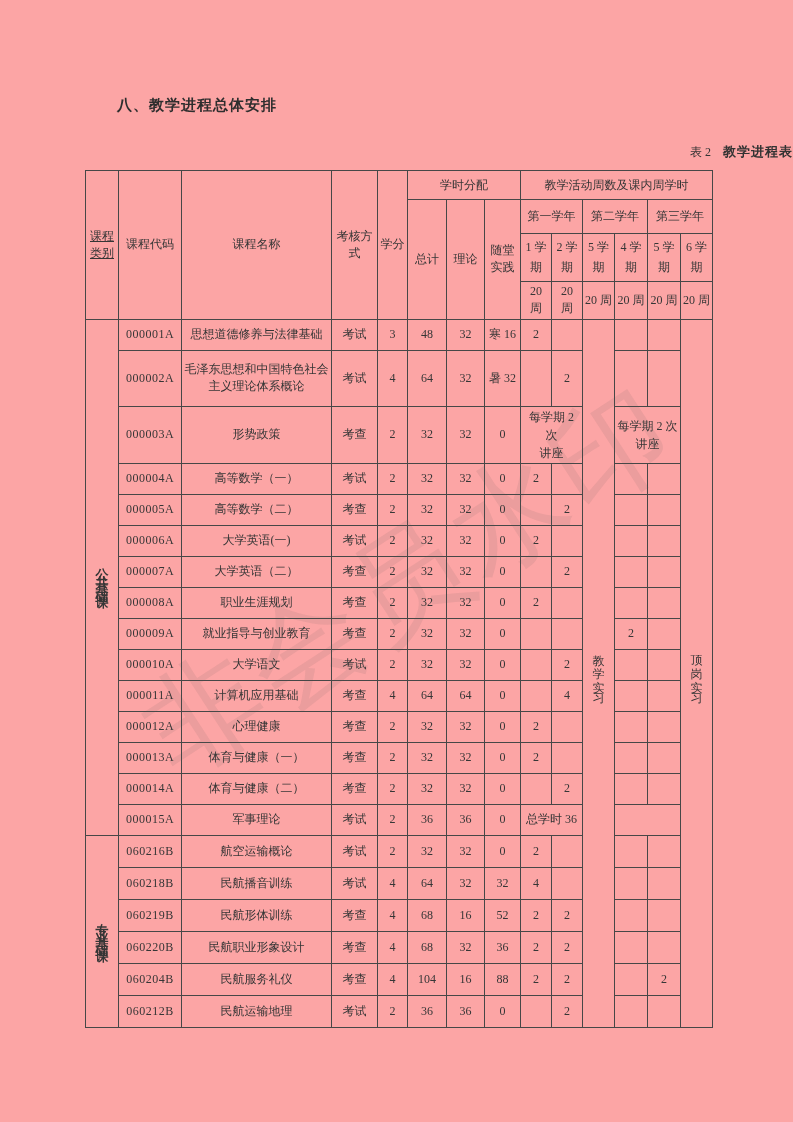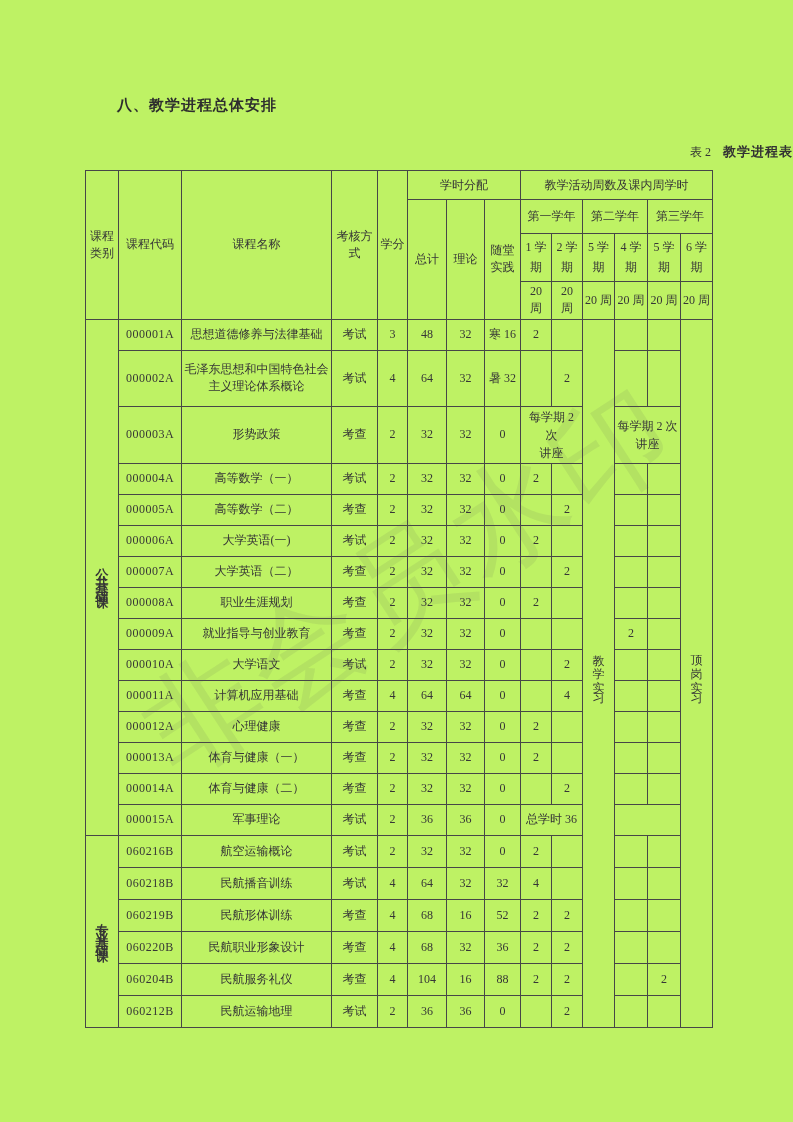--- a/index.html
+++ b/index.html
@@ -1,21 +1,21 @@
 <!DOCTYPE html>
 <html><head>
 <meta charset="utf-8">
 <style>
   * { box-sizing: border-box; }
   html,body { margin:0; padding:0; background:#e8e8e8; }
   .page {
     position: relative;
     width: 793px; height: 1122px;
     margin: 0 auto;
-    background: #bef264;
+    background: #fca5a5;
     font-family: "Liberation Serif", "DejaVu Serif", serif;
     color: #363636;
     overflow: hidden;
   }
   .heading {
     position: absolute; left: 117px; top: 96px;
     font-size: 15px; font-weight: bold; color: #2e2e2e;
     letter-spacing: 1px;
   }
   .caption {
@@ -39,21 +39,21 @@
   }
   tr.hr1 { height: 29px; }
   tr.hr2 { height: 34px; }
   tr.hr3 { height: 48px; }
   tr.hr4 { height: 30px; }
   tr.r   { height: 31px; }
   tr.r-tall { height: 56px; }
   tr.r-med  { height: 42px; }
   tr.r2  { height: 32px; }
 
-  .th-category { padding: 1px 4px; }
+  .th-category { padding: 1px 4px; text-decoration: underline; }
   .th-method   { padding: 1px 9px; }
   .th-practice { padding: 1px 5px; }
   .th-sem      { padding: 1px 3px; line-height: 1.6; }
   .th-weeks    { padding: 1px 4px; line-height: 1.45; }
   .name-cell   { text-align: left; padding: 1px 1px 1px 3px; }
   .code-cell   { letter-spacing: 0.5px; }
   .note-cell   { padding: 1px 0; white-space: pre-line; font-size: 11.5px; line-height: 1.5; }
   .hours-note-cell { padding: 1px 0; font-size: 11.5px; }
 
   .vert {

